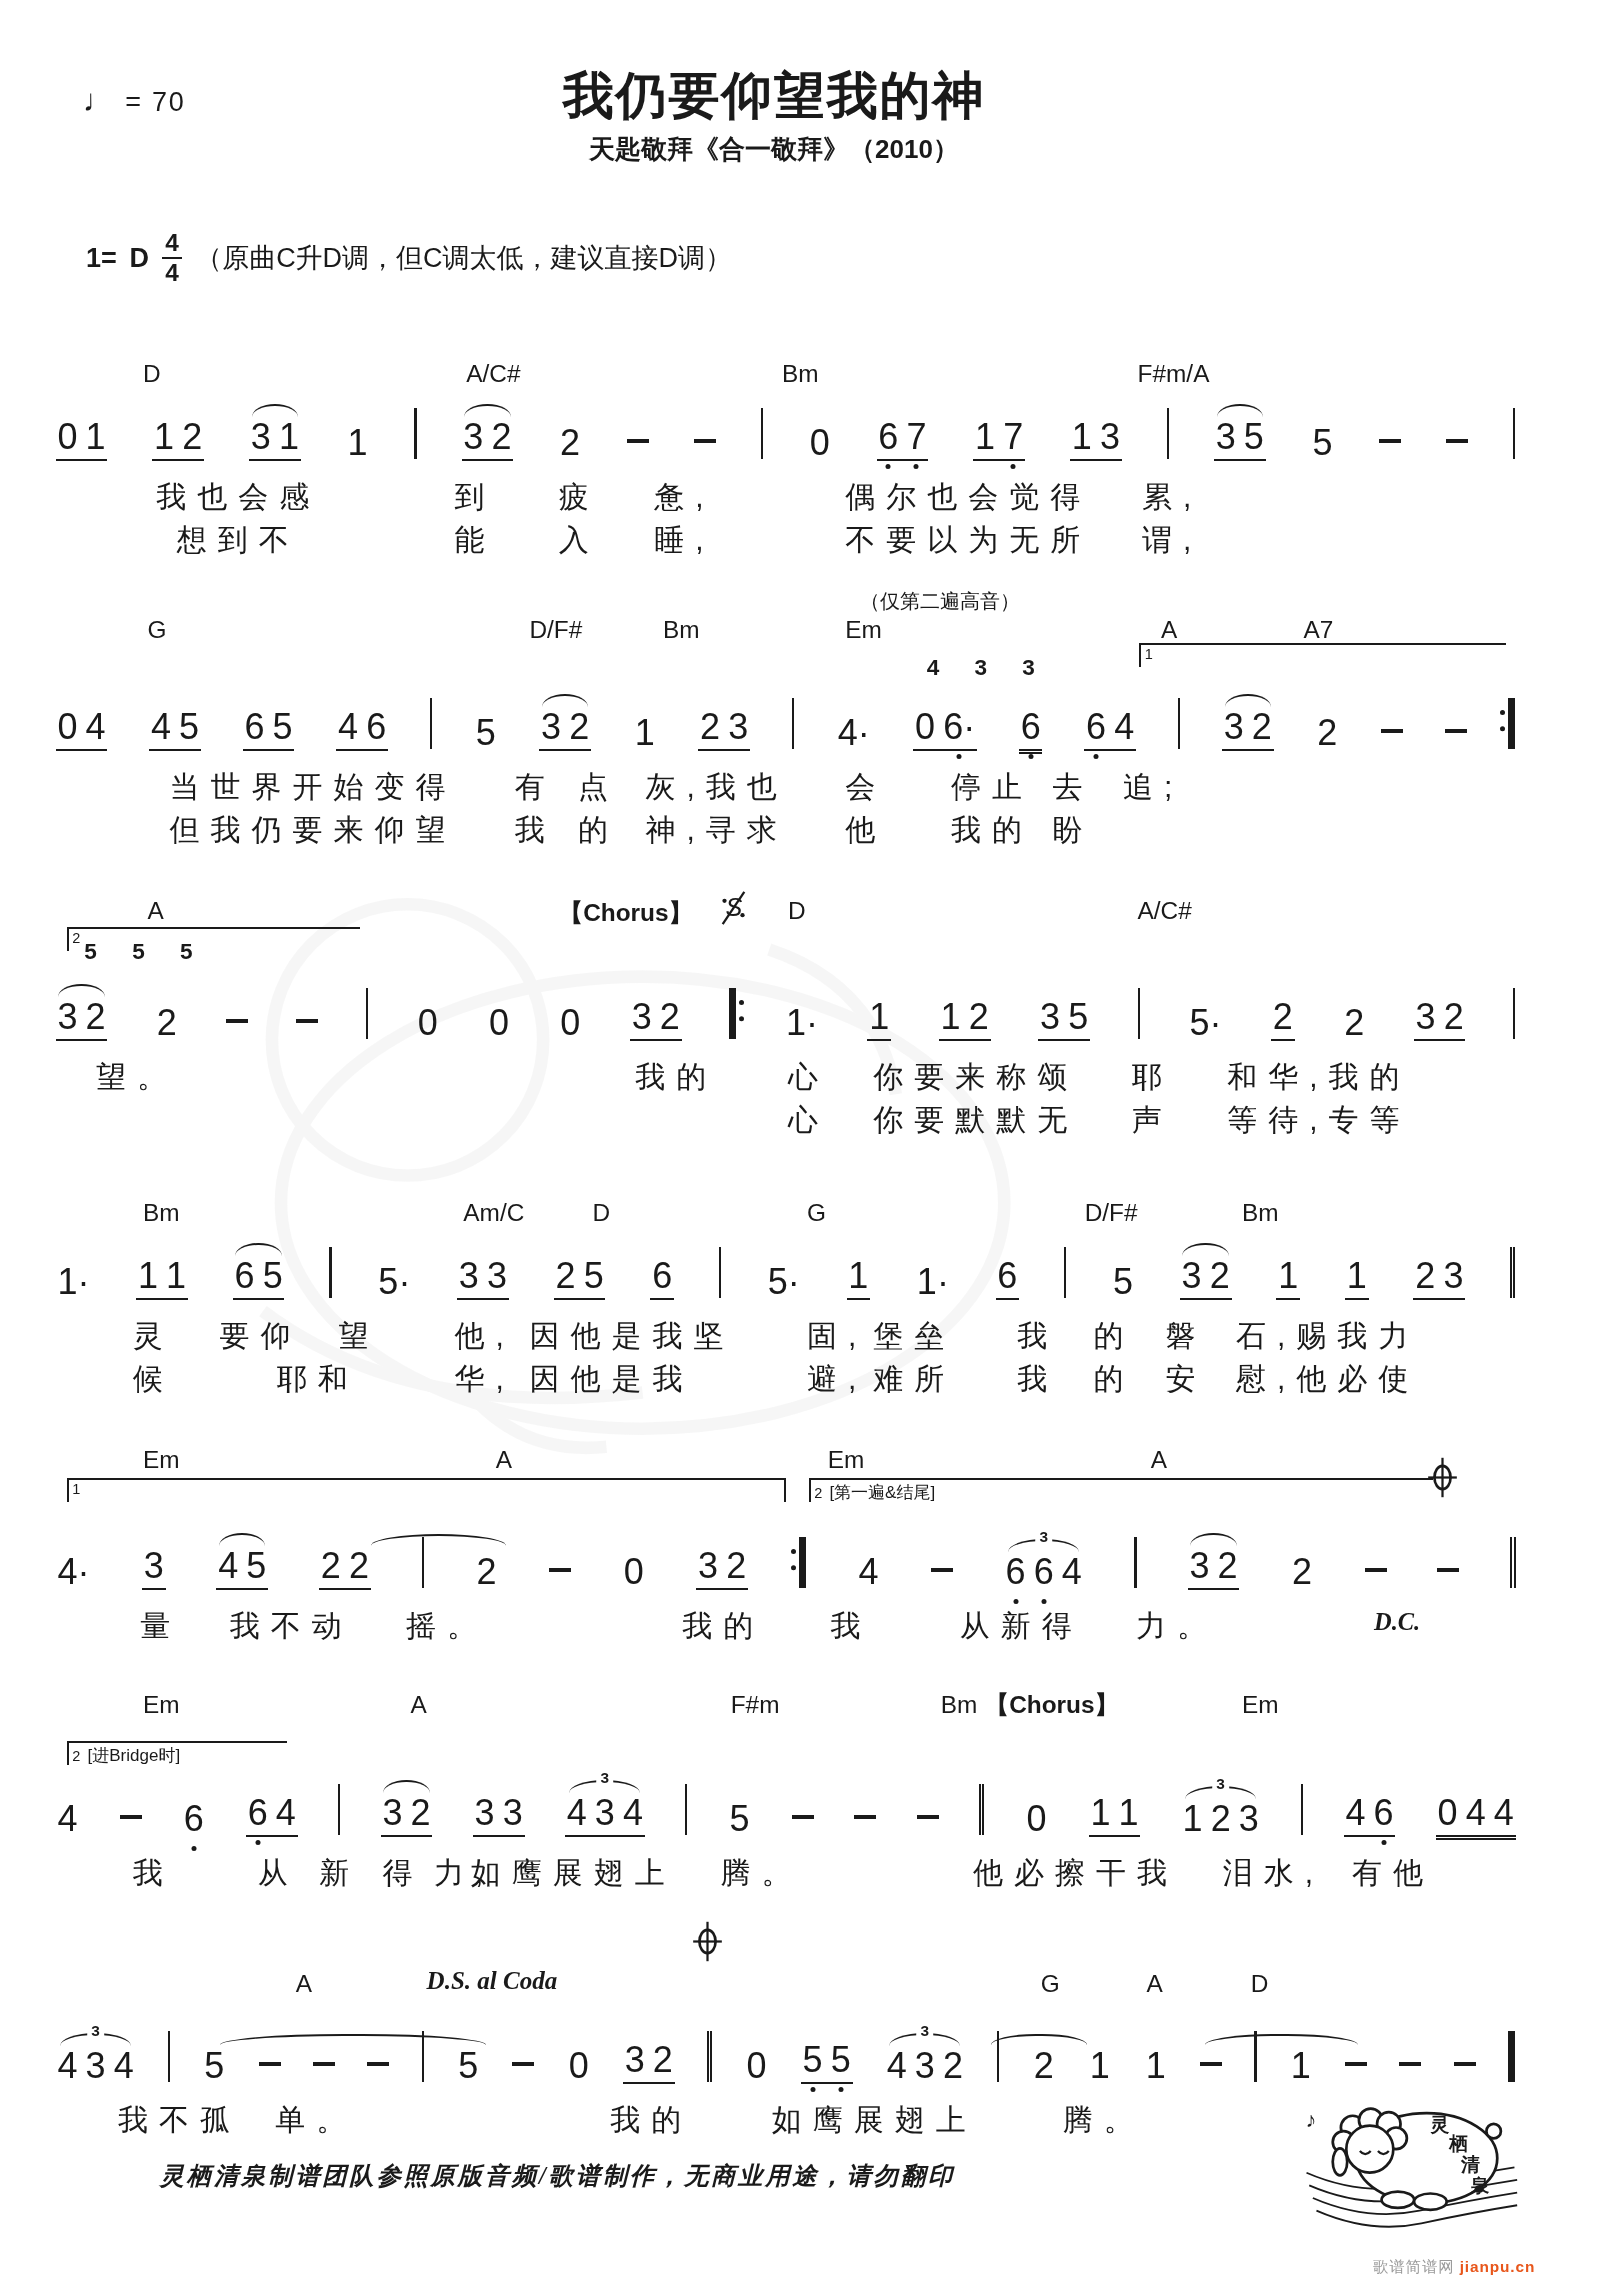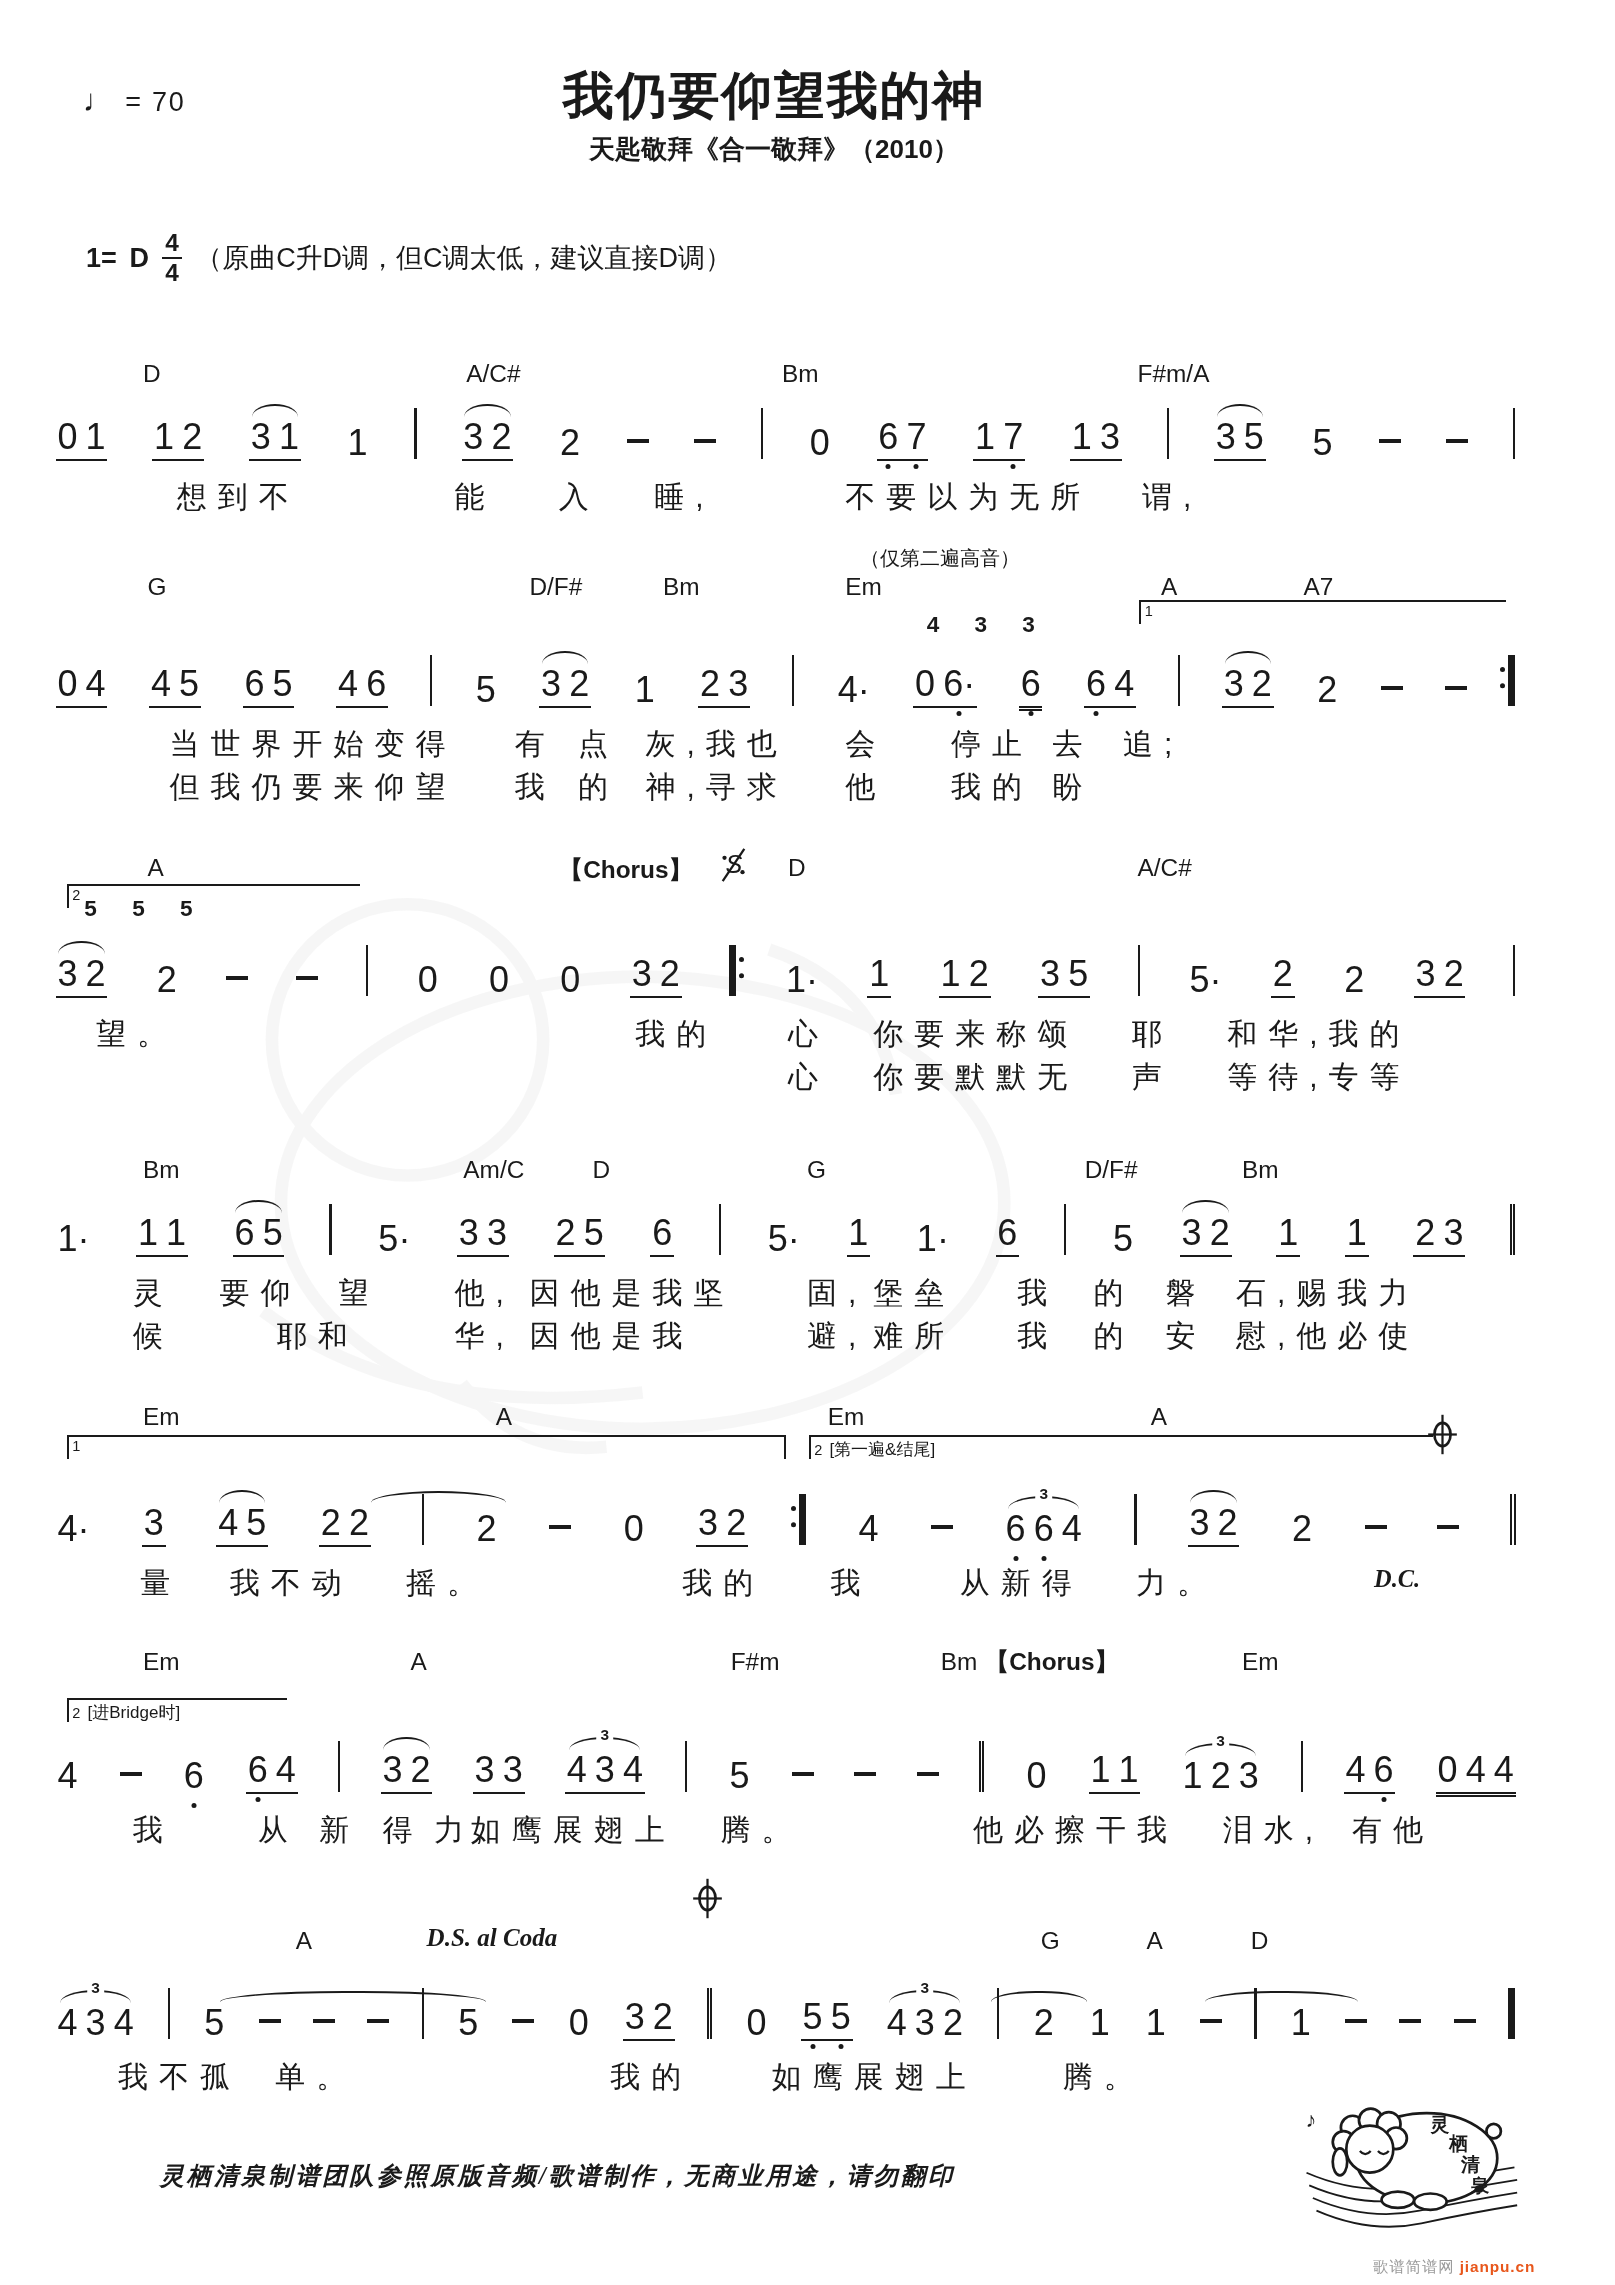--- a/index.html
+++ b/index.html
@@ -156,20 +156,28 @@
           <span class="grp u1 slur">
             <span class="note">3</span>
             <span class="note">5</span>
           </span>
           <span class="grp">
             <span class="note">5</span>
           </span>
           <span class="dash"></span>
           <span class="dash"></span>
           <span class="bar b-s"></span>
+        </div>
+        <div class="lyr">
+          <span style="left: 7.1%;">我也会感</span>
+          <span style="left: 27.4%;">到</span>
+          <span style="left: 34.5%;">疲</span>
+          <span style="left: 41%;">惫,</span>
+          <span style="left: 54%;">偶尔也会觉得</span>
+          <span style="left: 74.2%;">累,</span>
         </div>
         <div class="lyr">
           <span style="left: 8.5%;">想到不</span>
           <span style="left: 27.4%;">能</span>
           <span style="left: 34.5%;">入</span>
           <span style="left: 41%;">睡,</span>
           <span style="left: 54%;">不要以为无所</span>
           <span style="left: 74.2%;">谓,</span>
         </div>
       </section>

